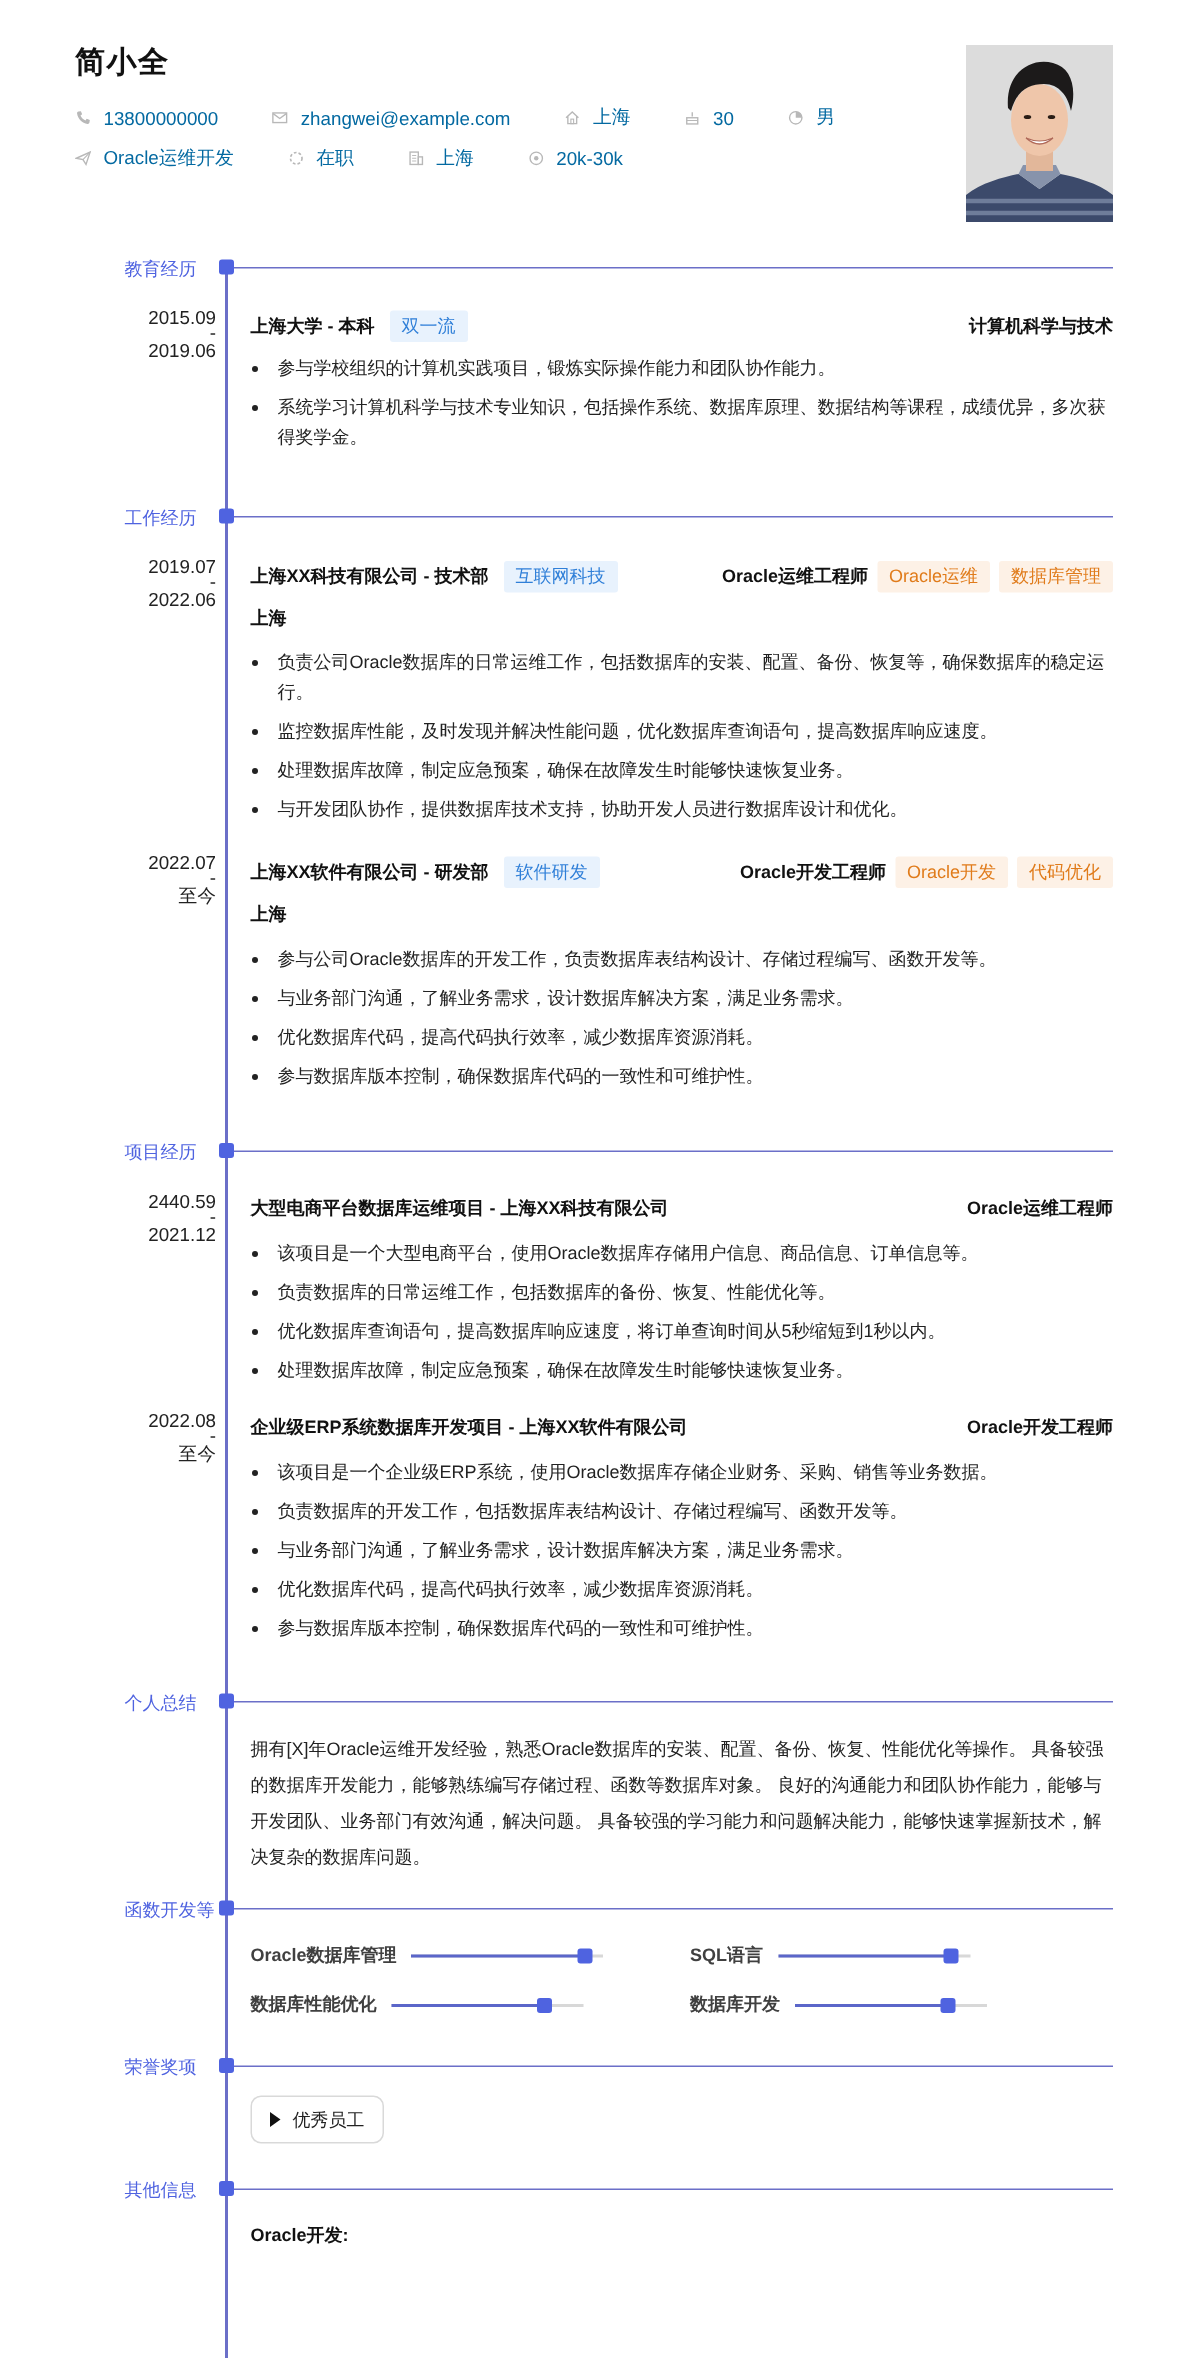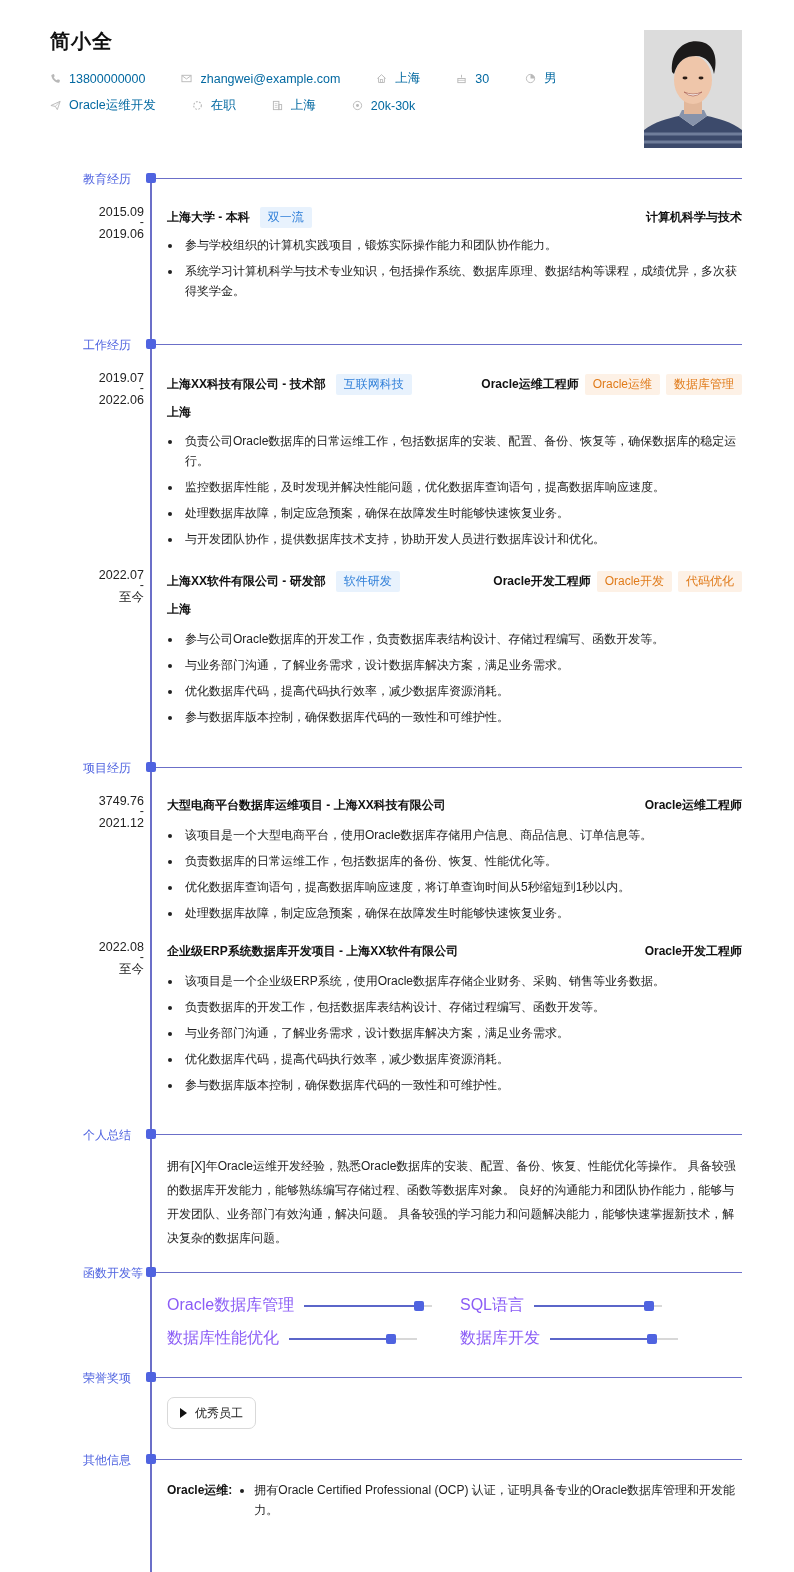--- a/index.html
+++ b/index.html
@@ -35,21 +35,21 @@
   .entry-role { font-weight: bold; color: #111; }
   .entry-loc { position: absolute; left: 167px; font-weight: bold; font-size: 12px; color: #111; }
 
   .bullets { position: absolute; left: 167px; width: 575px; font-size: 12px; color: #222; }
   .bullets li { list-style: none; position: relative; padding-left: 18px; line-height: 20px; margin-bottom: 6px; }
   .bullets li::before { content: ""; position: absolute; left: 1px; top: 9px; width: 4px; height: 4px; background: #222; border-radius: 50%; }
 
   .summary { position: absolute; left: 167px; width: 575px; font-size: 12px; line-height: 24px; color: #222; }
 
   
-  .skill { position: absolute; display: flex; align-items: center; font-size: 16px; font-weight: normal; color: #8b5cf6; }
+  .skill { position: absolute; display: flex; align-items: center; font-size: 12px; font-weight: bold; color: #404040; }
   .skill .track { position: relative; height: 2px; background: #d8d8d8; margin-left: 10px; }
   .skill .fill { position: absolute; left: 0; top: 0; height: 2px; background: #5b66c9; }
   .skill .handle { position: absolute; top: -4px; width: 10px; height: 10px; background: #4f63e0; border-radius: 2px; margin-left: -5px; }
 
   
   .honor { position: absolute; left: 167px; top: 1397px; height: 32px; padding: 0 12px; border: 1px solid #d9d9d9; border-radius: 7px; display: flex; align-items: center; font-size: 12px; color: #222; background: #fff; }
   .honor .tri { width: 0; height: 0; border-top: 5px solid transparent; border-bottom: 5px solid transparent; border-left: 7px solid #111; margin-right: 8px; }
 
   
   .other { position: absolute; left: 167px; top: 1480px; width: 575px; display: flex; font-size: 12px; }
@@ -238,21 +238,21 @@
   <li>与业务部门沟通，了解业务需求，设计数据库解决方案，满足业务需求。</li>
   <li>优化数据库代码，提高代码执行效率，减少数据库资源消耗。</li>
   <li>参与数据库版本控制，确保数据库代码的一致性和可维护性。</li>
 </ul>
 
 <div class="section-title" style="top:760px">项目经历</div>
 <div class="section-dot" style="top:762px"></div>
 <div class="section-line" style="top:767px"></div>
 
 <div class="date" style="top:794px">
-  <span class="d1">3749.76</span>
+  <span class="d1">2440.59</span>
   <span class="d2">-</span>
   <span class="d3">2021.12</span>
 </div>
 <div class="entry-head" style="top:797px">
   <span class="entry-title">大型电商平台数据库运维项目 - 上海XX科技有限公司</span>
   <span class="spacer"></span>
   <span class="entry-role">Oracle运维工程师</span>
 </div>
 <ul class="bullets" style="top:825px">
   <li>该项目是一个大型电商平台，使用Oracle数据库存储用户信息、商品信息、订单信息等。</li>
@@ -322,15 +322,14 @@
 <div class="section-line" style="top:1377px"></div>
 <div class="honor">
   <span class="tri"></span>
   <span>优秀员工</span>
 </div>
 
 <div class="section-title" style="top:1452px">其他信息</div>
 <div class="section-dot" style="top:1454px"></div>
 <div class="section-line" style="top:1459px"></div>
 <div class="other">
-  <span class="other-label">Oracle运维:</span>
-  <span class="other-text">拥有Oracle Certified Professional (OCP) 认证，证明具备专业的Oracle数据库管理和开发能力。</span>
+  <span class="other-label">Oracle开发:</span>
 </div>
 
 </body></html>

